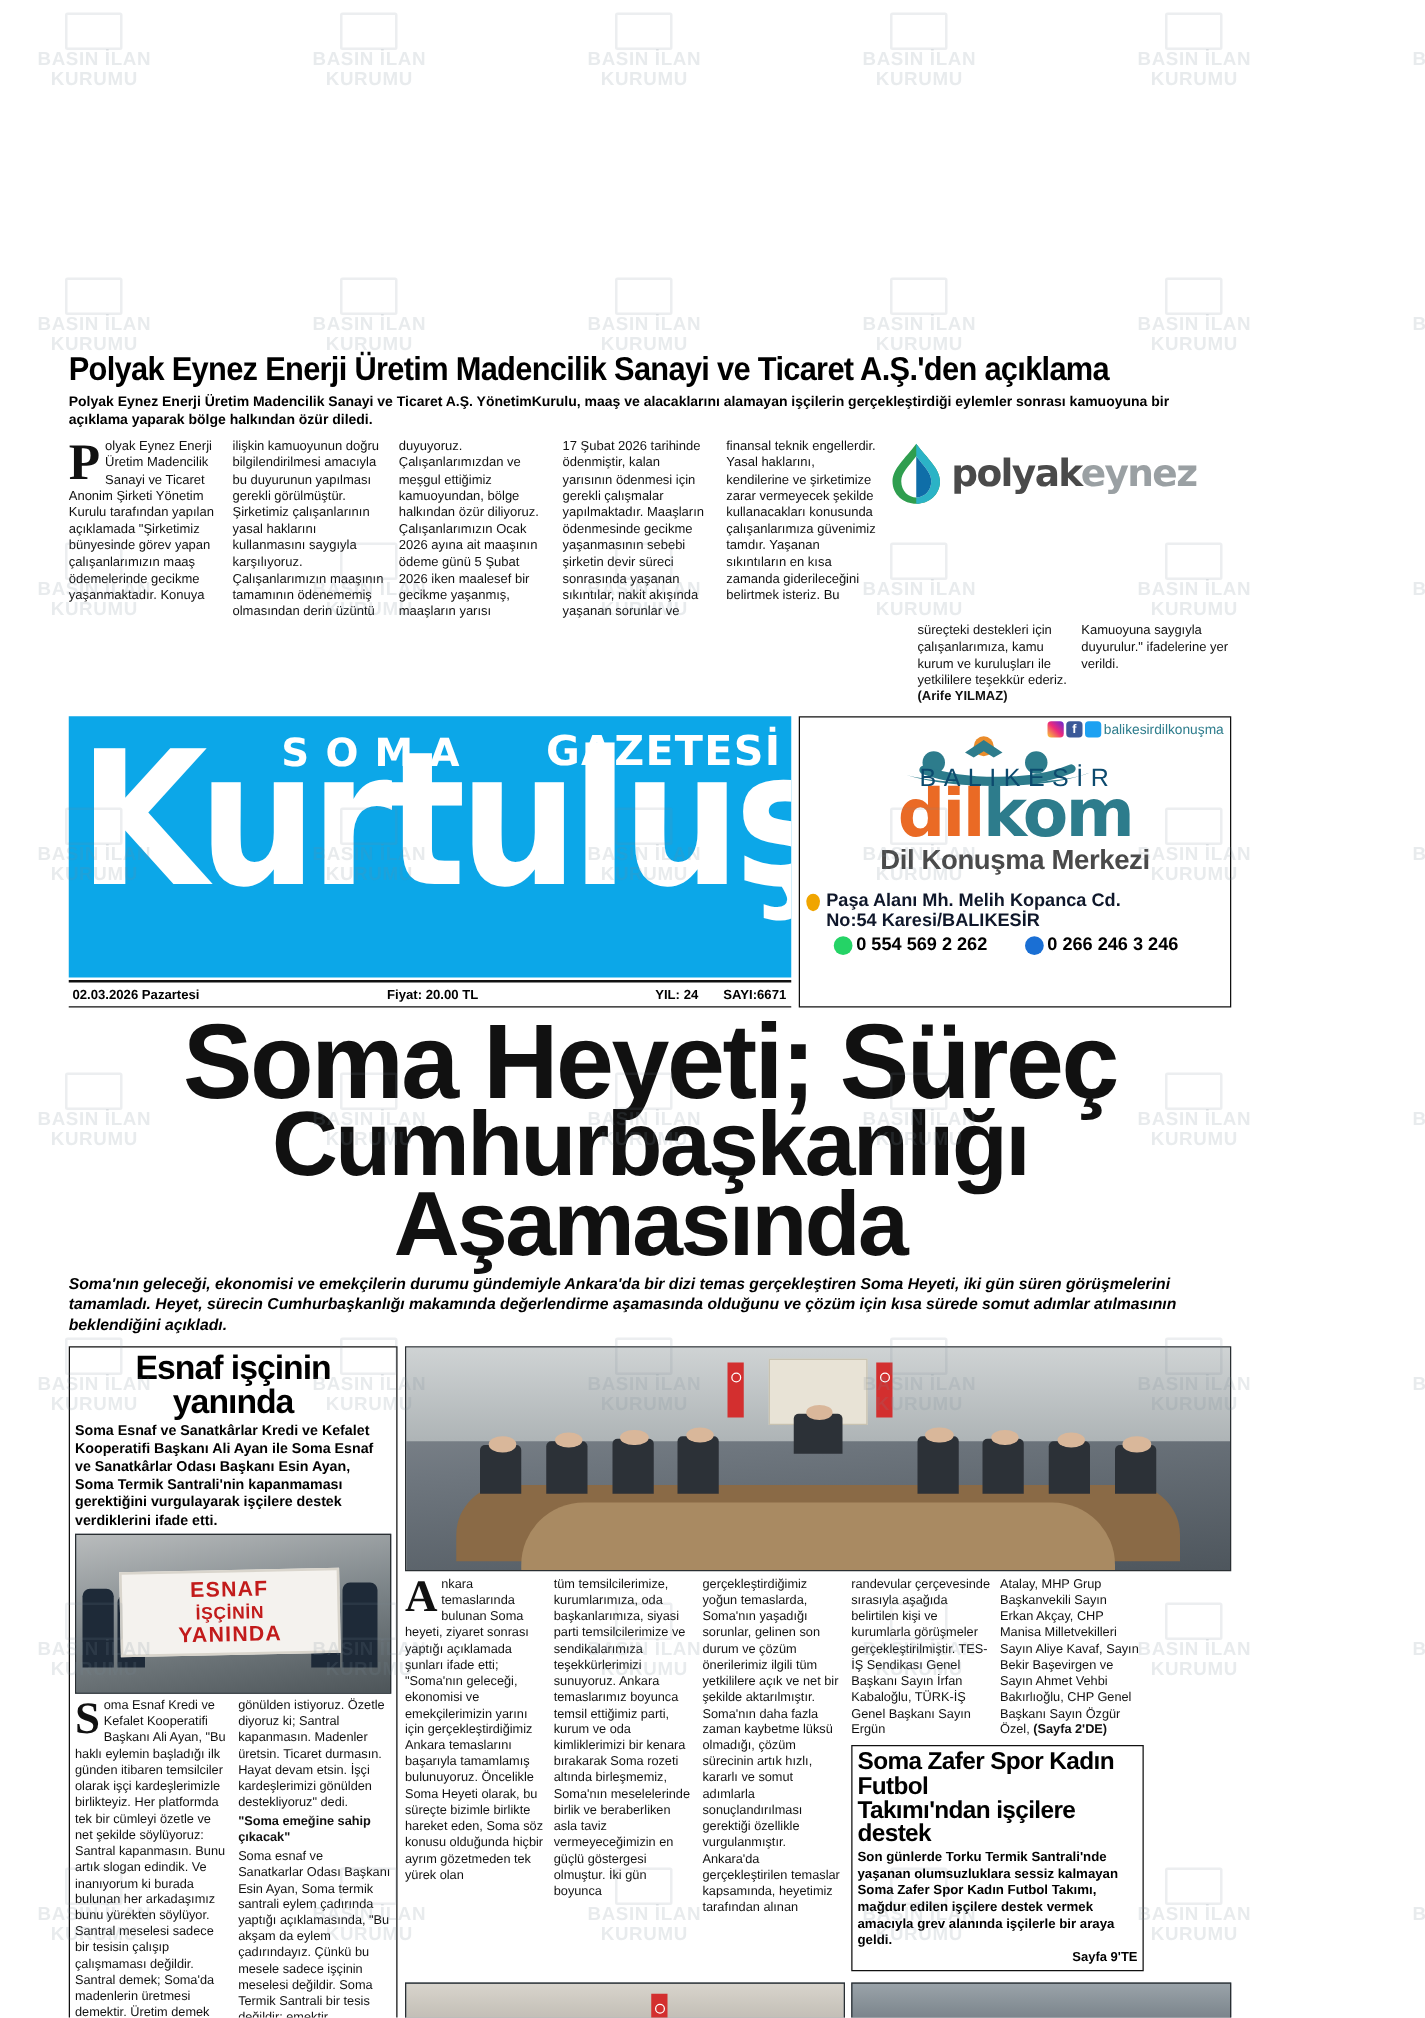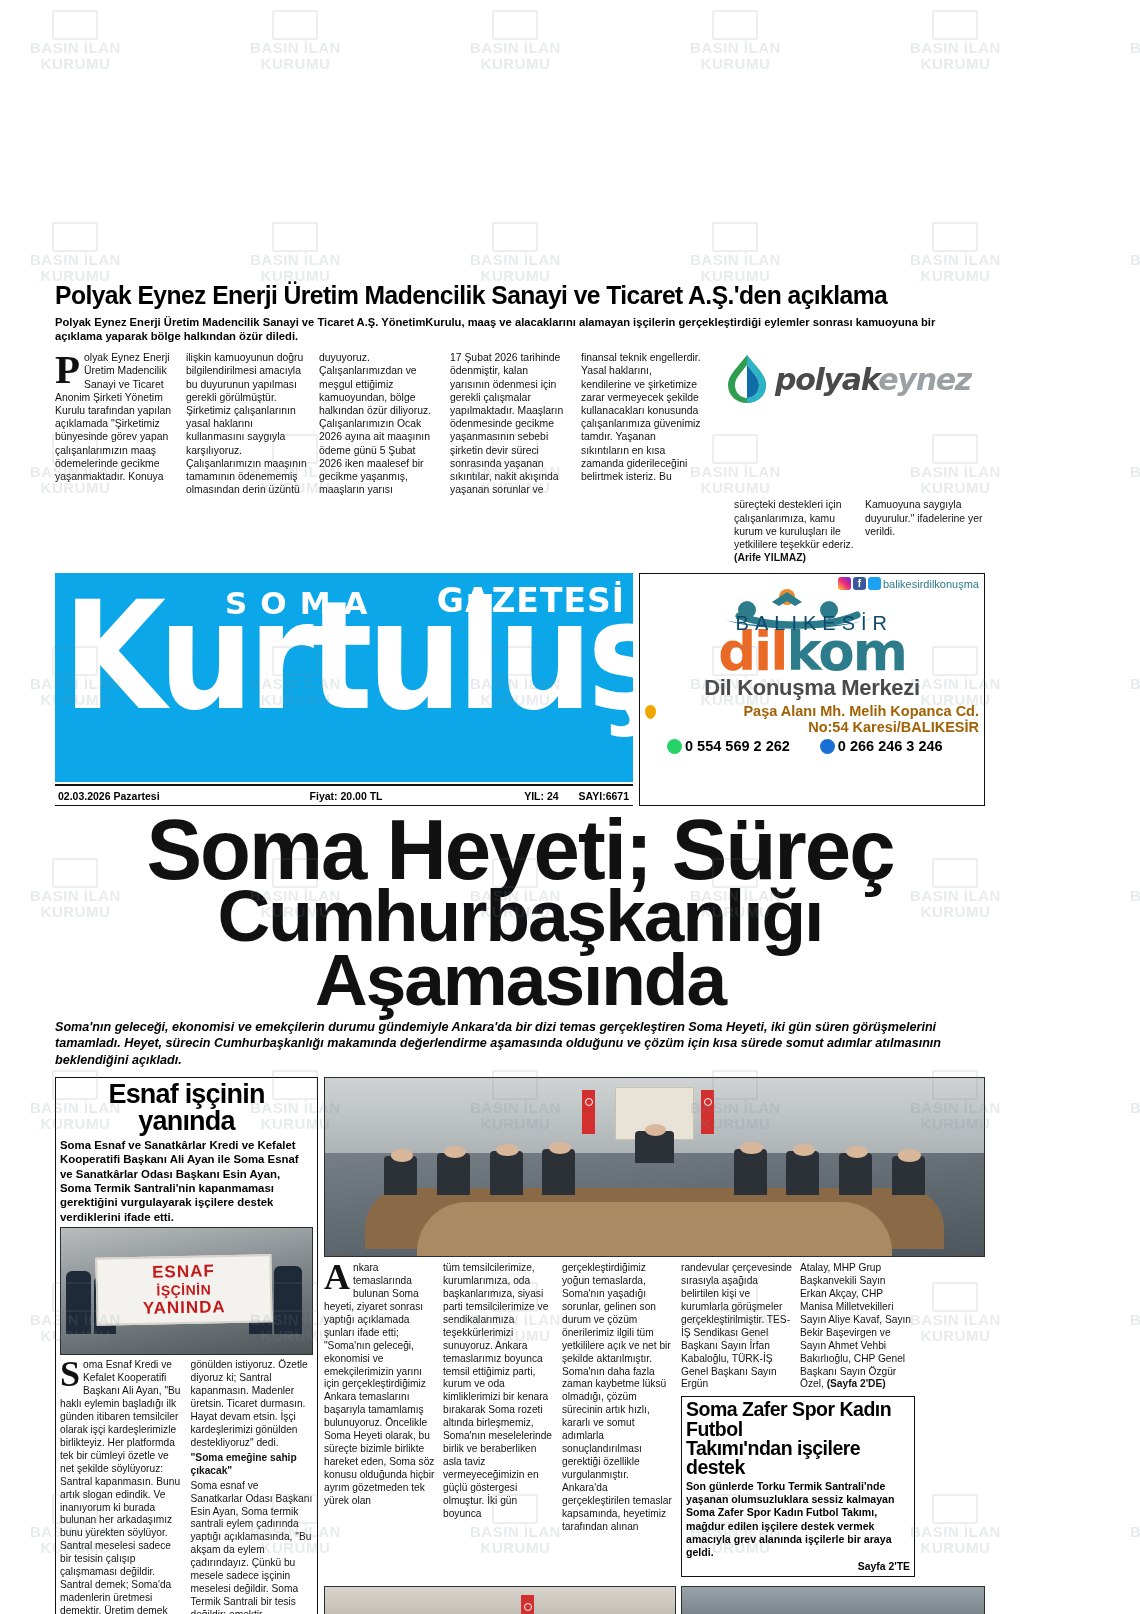--- a/index.html
+++ b/index.html
@@ -81,23 +81,22 @@
     font-size: 41px;
     line-height: 32px;
     font-weight: 700;
     padding: 2px 4px 0 0;
     font-family: "Liberation Serif", serif;
   }
   .topad-logo {
     flex: 1;
     display: flex;
     align-items: flex-start;
-    justify-content: center;
+    justify-content: flex-start;
     padding-top: 2px;
-    font-style: italic;
   }
   .polyak-wrap { display: flex; align-items: center; gap: 7px; }
   .polyak-mark { width: 42px; height: 52px; position: relative; }
   .polyak-text {
     font-size: 30px; font-weight: 700;
     letter-spacing: -1.3px;
     font-family: "DejaVu Sans", sans-serif;
   }
   .polyak-text .p1 { color: #4a4a4a; }
   .polyak-text .p2 { color: #9aa0a3; }
@@ -197,22 +196,22 @@
     letter-spacing: -2px; margin-top: -4px;
     font-family: "DejaVu Sans", sans-serif;
   }
   .dk-word .a { color: #ea6a25; }
   .dk-word .b { color: #2d7c8c; }
   .dk-sub {
     font-size: 22px; font-weight: 700; color: #4a4a4a;
     margin-top: 1px; letter-spacing: -.3px;
   }
   .dk-addr {
-    font-size: 14.5px; font-weight: 700; color: #a16207;
-    line-height: 1.08; margin-top: 3px; text-align: right; align-self: stretch;
+    font-size: 14.5px; font-weight: 700; color: #0f172a;
+    line-height: 1.08; margin-top: 13px; text-align: left; align-self: stretch;
     padding-left: 16px; position: relative;
   }
   .pin {
     position: absolute; left: 0; top: 1px;
     width: 11px; height: 14px; background: #f0a500;
     border-radius: 50% 50% 50% 50% / 42% 42% 58% 58%;
   }
   .dk-phones {
     display: flex; gap: 10px; align-items: center;
     margin-top: 3px; align-self: stretch; padding-left: 2px;
@@ -590,21 +589,21 @@
             <div class="rcol last">
               <span>Atalay, MHP Grup Başkanvekili Sayın Erkan Akçay, CHP Manisa Milletvekilleri Sayın Aliye Kavaf, Sayın Bekir Başevirgen ve Sayın Ahmet Vehbi Bakırlıoğlu, CHP Genel Başkanı Sayın Özgür Özel,</span>
               <b>(Sayfa 2'DE)</b>
             </div>
           </div>
 
           <div class="zafer-box">
             <div class="zafer-title">Soma Zafer Spor Kadın Futbol</div>
             <div class="zafer-title">Takımı'ndan  işçilere destek</div>
             <div class="zafer-lead">Son günlerde Torku Termik Santrali'nde yaşanan olumsuzluklara sessiz kalmayan Soma Zafer Spor Kadın Futbol Takımı, mağdur edilen işçilere destek vermek amacıyla grev alanında işçilerle bir araya geldi.</div>
-            <div class="zafer-page">Sayfa 2'TE</div>
+            <div class="zafer-page">Sayfa 9'TE</div>
           </div>
         </div>
       </div>
 
       <div class="bottom-row">
         <div class="photo ph-meeting2" style="width:352px;">
           <div style="position:absolute;inset:0;background:linear-gradient(180deg,#d8d4cc,#9a958c 60%,#5d5a55);"></div>
           <div class="flag" style="left:56%;top:6%;height:52px;"></div>
           <div style="position:absolute;left:5%;top:52%;width:40%;height:48%;background:#2b3138;border-radius:10px 10px 0 0;"></div>
 

